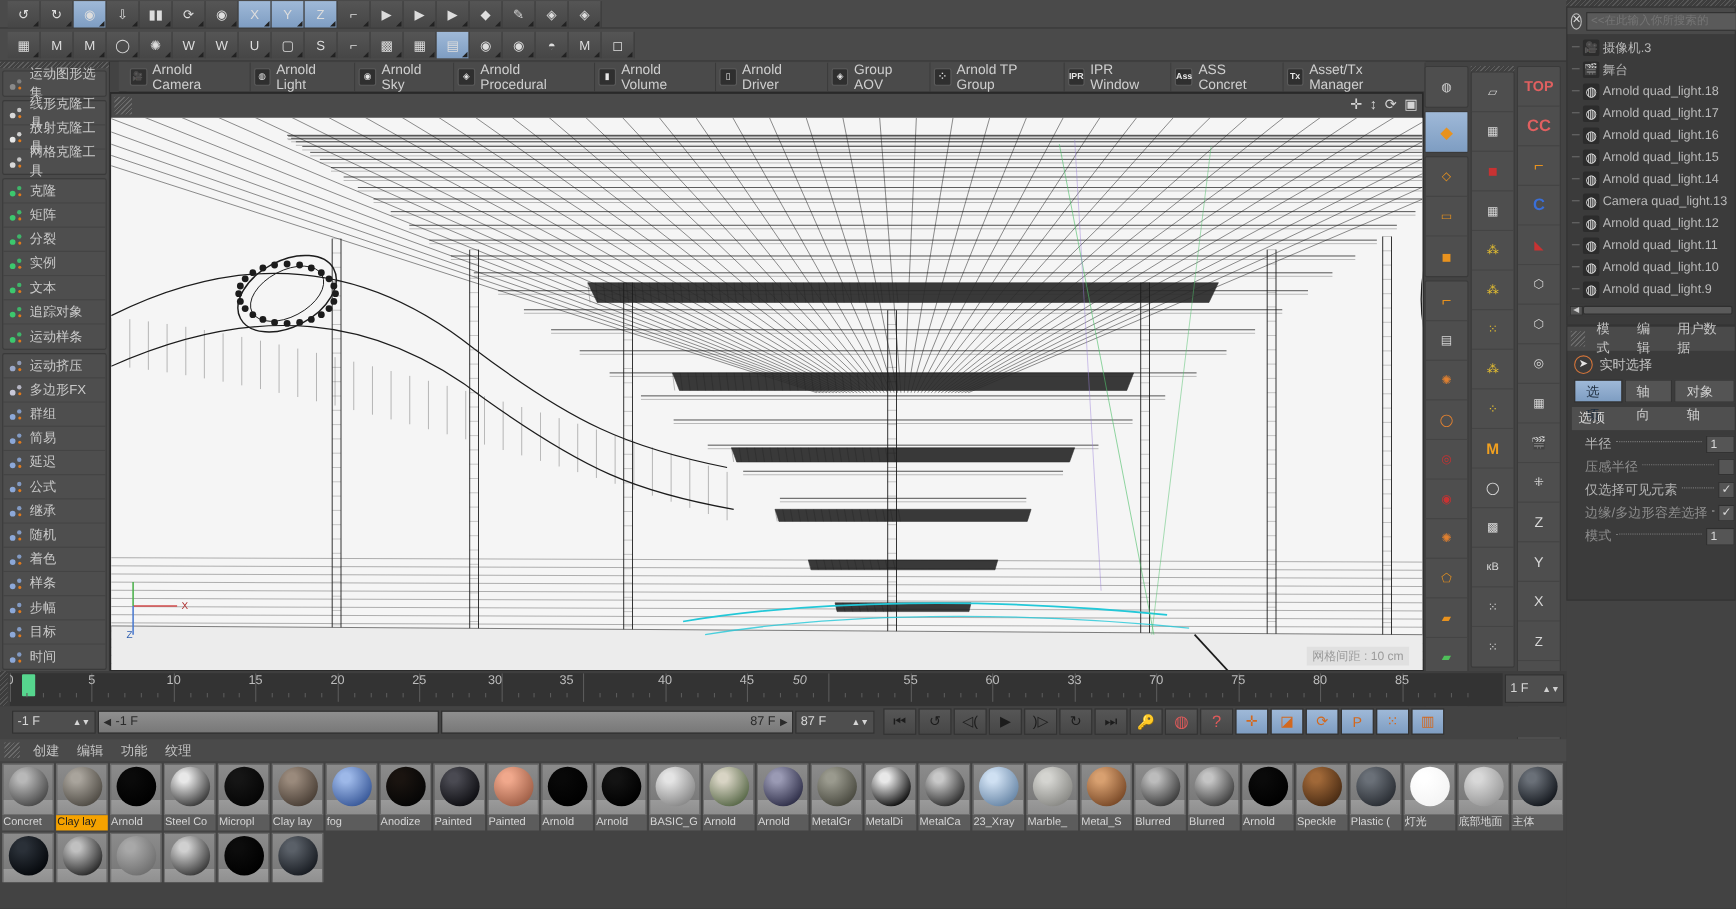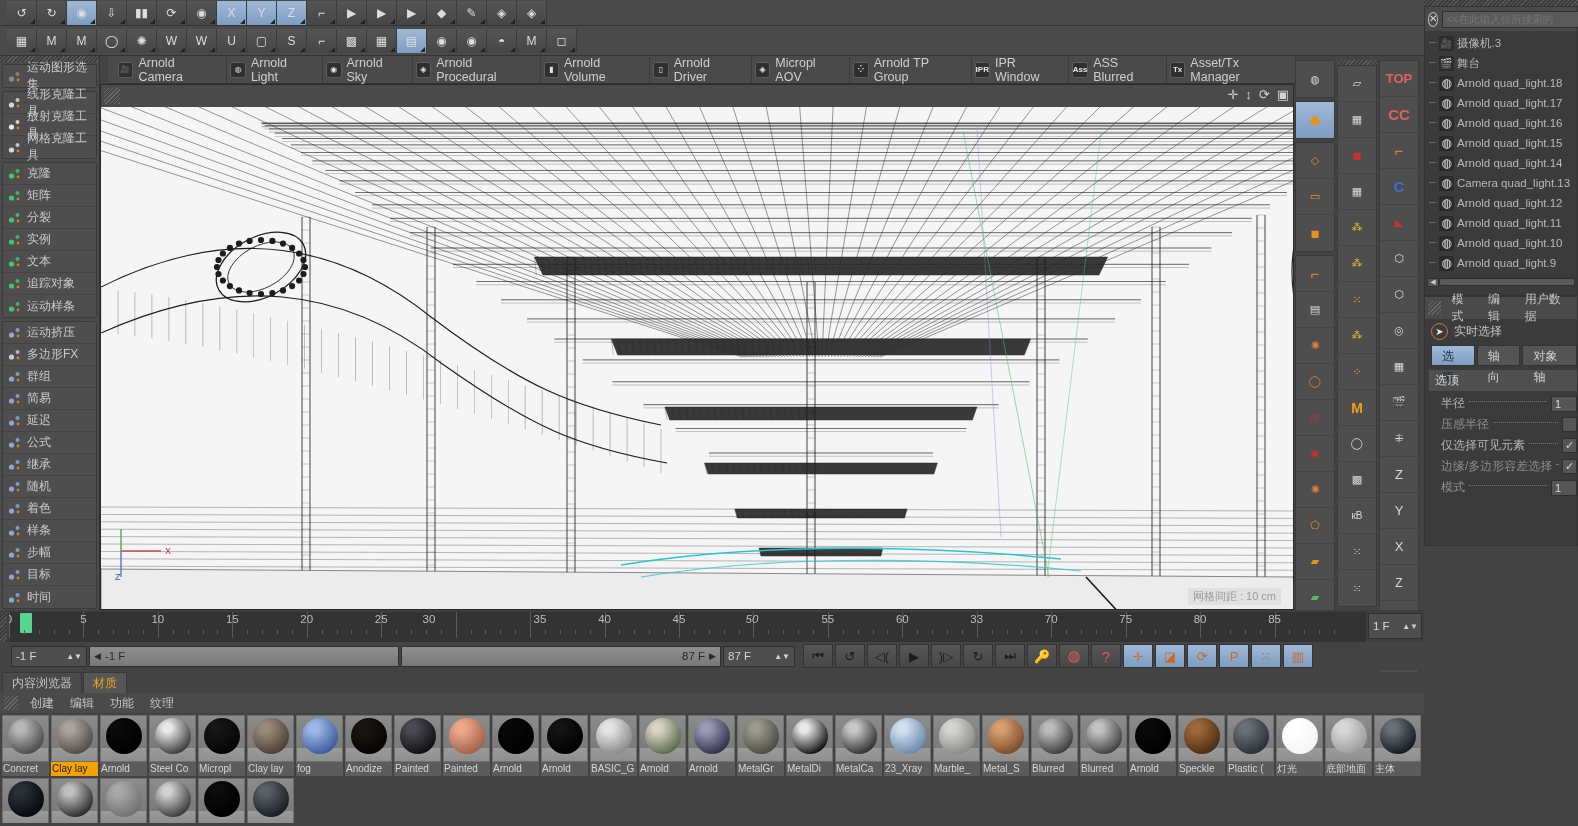--- a/index.html
+++ b/index.html
@@ -267,33 +267,33 @@
       <div class="abtn">
         <div class="ai">▮</div>
         <span>Arnold Volume</span>
       </div>
       <div class="abtn">
         <div class="ai">▯</div>
         <span>Arnold Driver</span>
       </div>
       <div class="abtn">
         <div class="ai">◈</div>
-        <span>Micropl AOV</span>
+        <span>Group AOV</span>
       </div>
       <div class="abtn">
         <div class="ai">⁘</div>
         <span>Arnold TP Group</span>
       </div>
       <div class="abtn">
         <div class="ai">IPR</div>
         <span>IPR Window</span>
       </div>
       <div class="abtn">
         <div class="ai">Ass</div>
-        <span>ASS Blurred</span>
+        <span>ASS Concret</span>
       </div>
       <div class="abtn">
         <div class="ai">Tx</div>
         <span>Asset/Tx Manager</span>
       </div>
     </div>
 
   <div id="leftbar">
     <div class="top-grip"></div>
     <div id="leftgroups">
@@ -1269,29 +1269,29 @@
         <div class="tlab" style="left: 74.4444px;">5</div>
         <div class="tick" style="left: 148.889px;"></div>
         <div class="tlab" style="left: 148.889px;">10</div>
         <div class="tick" style="left: 223.333px;"></div>
         <div class="tlab" style="left: 223.333px;">15</div>
         <div class="tick" style="left: 297.778px;"></div>
         <div class="tlab" style="left: 297.778px;">20</div>
         <div class="tick" style="left: 372.222px;"></div>
         <div class="tlab" style="left: 372.222px;">25</div>
         <div class="tick" style="left: 446.667px;"></div>
-        <div class="tlab" style="left: 420px;">30</div>
+        <div class="tlab" style="left: 441px;">30</div>
         <div class="tick" style="left: 521.111px;"></div>
-        <div class="tlab" style="left: 531px;">35</div>
+        <div class="tlab" style="left: 506px;">35</div>
         <div class="tick" style="left: 595.556px;"></div>
         <div class="tlab" style="left: 595.556px;">40</div>
         <div class="tick" style="left: 670px;"></div>
         <div class="tlab" style="left: 670px;">45</div>
         <div class="tick" style="left: 744.444px;"></div>
-        <div class="tlab" style="left: 743px; font-style: italic;">50</div>
+        <div class="tlab" style="left: 718px; font-style: italic;">50</div>
         <div class="tick" style="left: 818.889px;"></div>
         <div class="tlab" style="left: 818.889px;">55</div>
         <div class="tick" style="left: 893.333px;"></div>
         <div class="tlab" style="left: 893.333px;">60</div>
         <div class="tick" style="left: 967.778px;"></div>
         <div class="tlab" style="left: 967.778px;">33</div>
         <div class="tick" style="left: 1042.22px;"></div>
         <div class="tlab" style="left: 1042.22px;">70</div>
         <div class="tick" style="left: 1116.67px;"></div>
         <div class="tlab" style="left: 1116.67px;">75</div>
@@ -1414,24 +1414,20 @@
         <div class="tbtn blue" style="color: rgb(210, 104, 30);">✛</div>
         <div class="tbtn blue" style="color: rgb(210, 104, 30);">◪</div>
         <div class="tbtn blue" style="color: rgb(210, 104, 30);">⟳</div>
         <div class="tbtn blue" style="color: rgb(210, 104, 30);">P</div>
         <div class="tbtn blue" style="color: rgb(210, 104, 30);">⁙</div>
         <div class="tbtn blue" style="color: rgb(210, 104, 30);">▥</div>
       </div>
   </div>
 
   <div id="matmgr">
-    <div id="mattabs">
-        <div class="mtab">内容浏览器</div>
-        <div class="mtab sel">材质</div>
-      </div>
     <div id="matmenu">
       <div class="vgrip"></div>
       <div id="matmenuitems" style="display:flex">
           <div class="mi">创建</div>
           <div class="mi">编辑</div>
           <div class="mi">功能</div>
           <div class="mi">纹理</div>
         </div>
     </div>
     <div id="matgrid">

